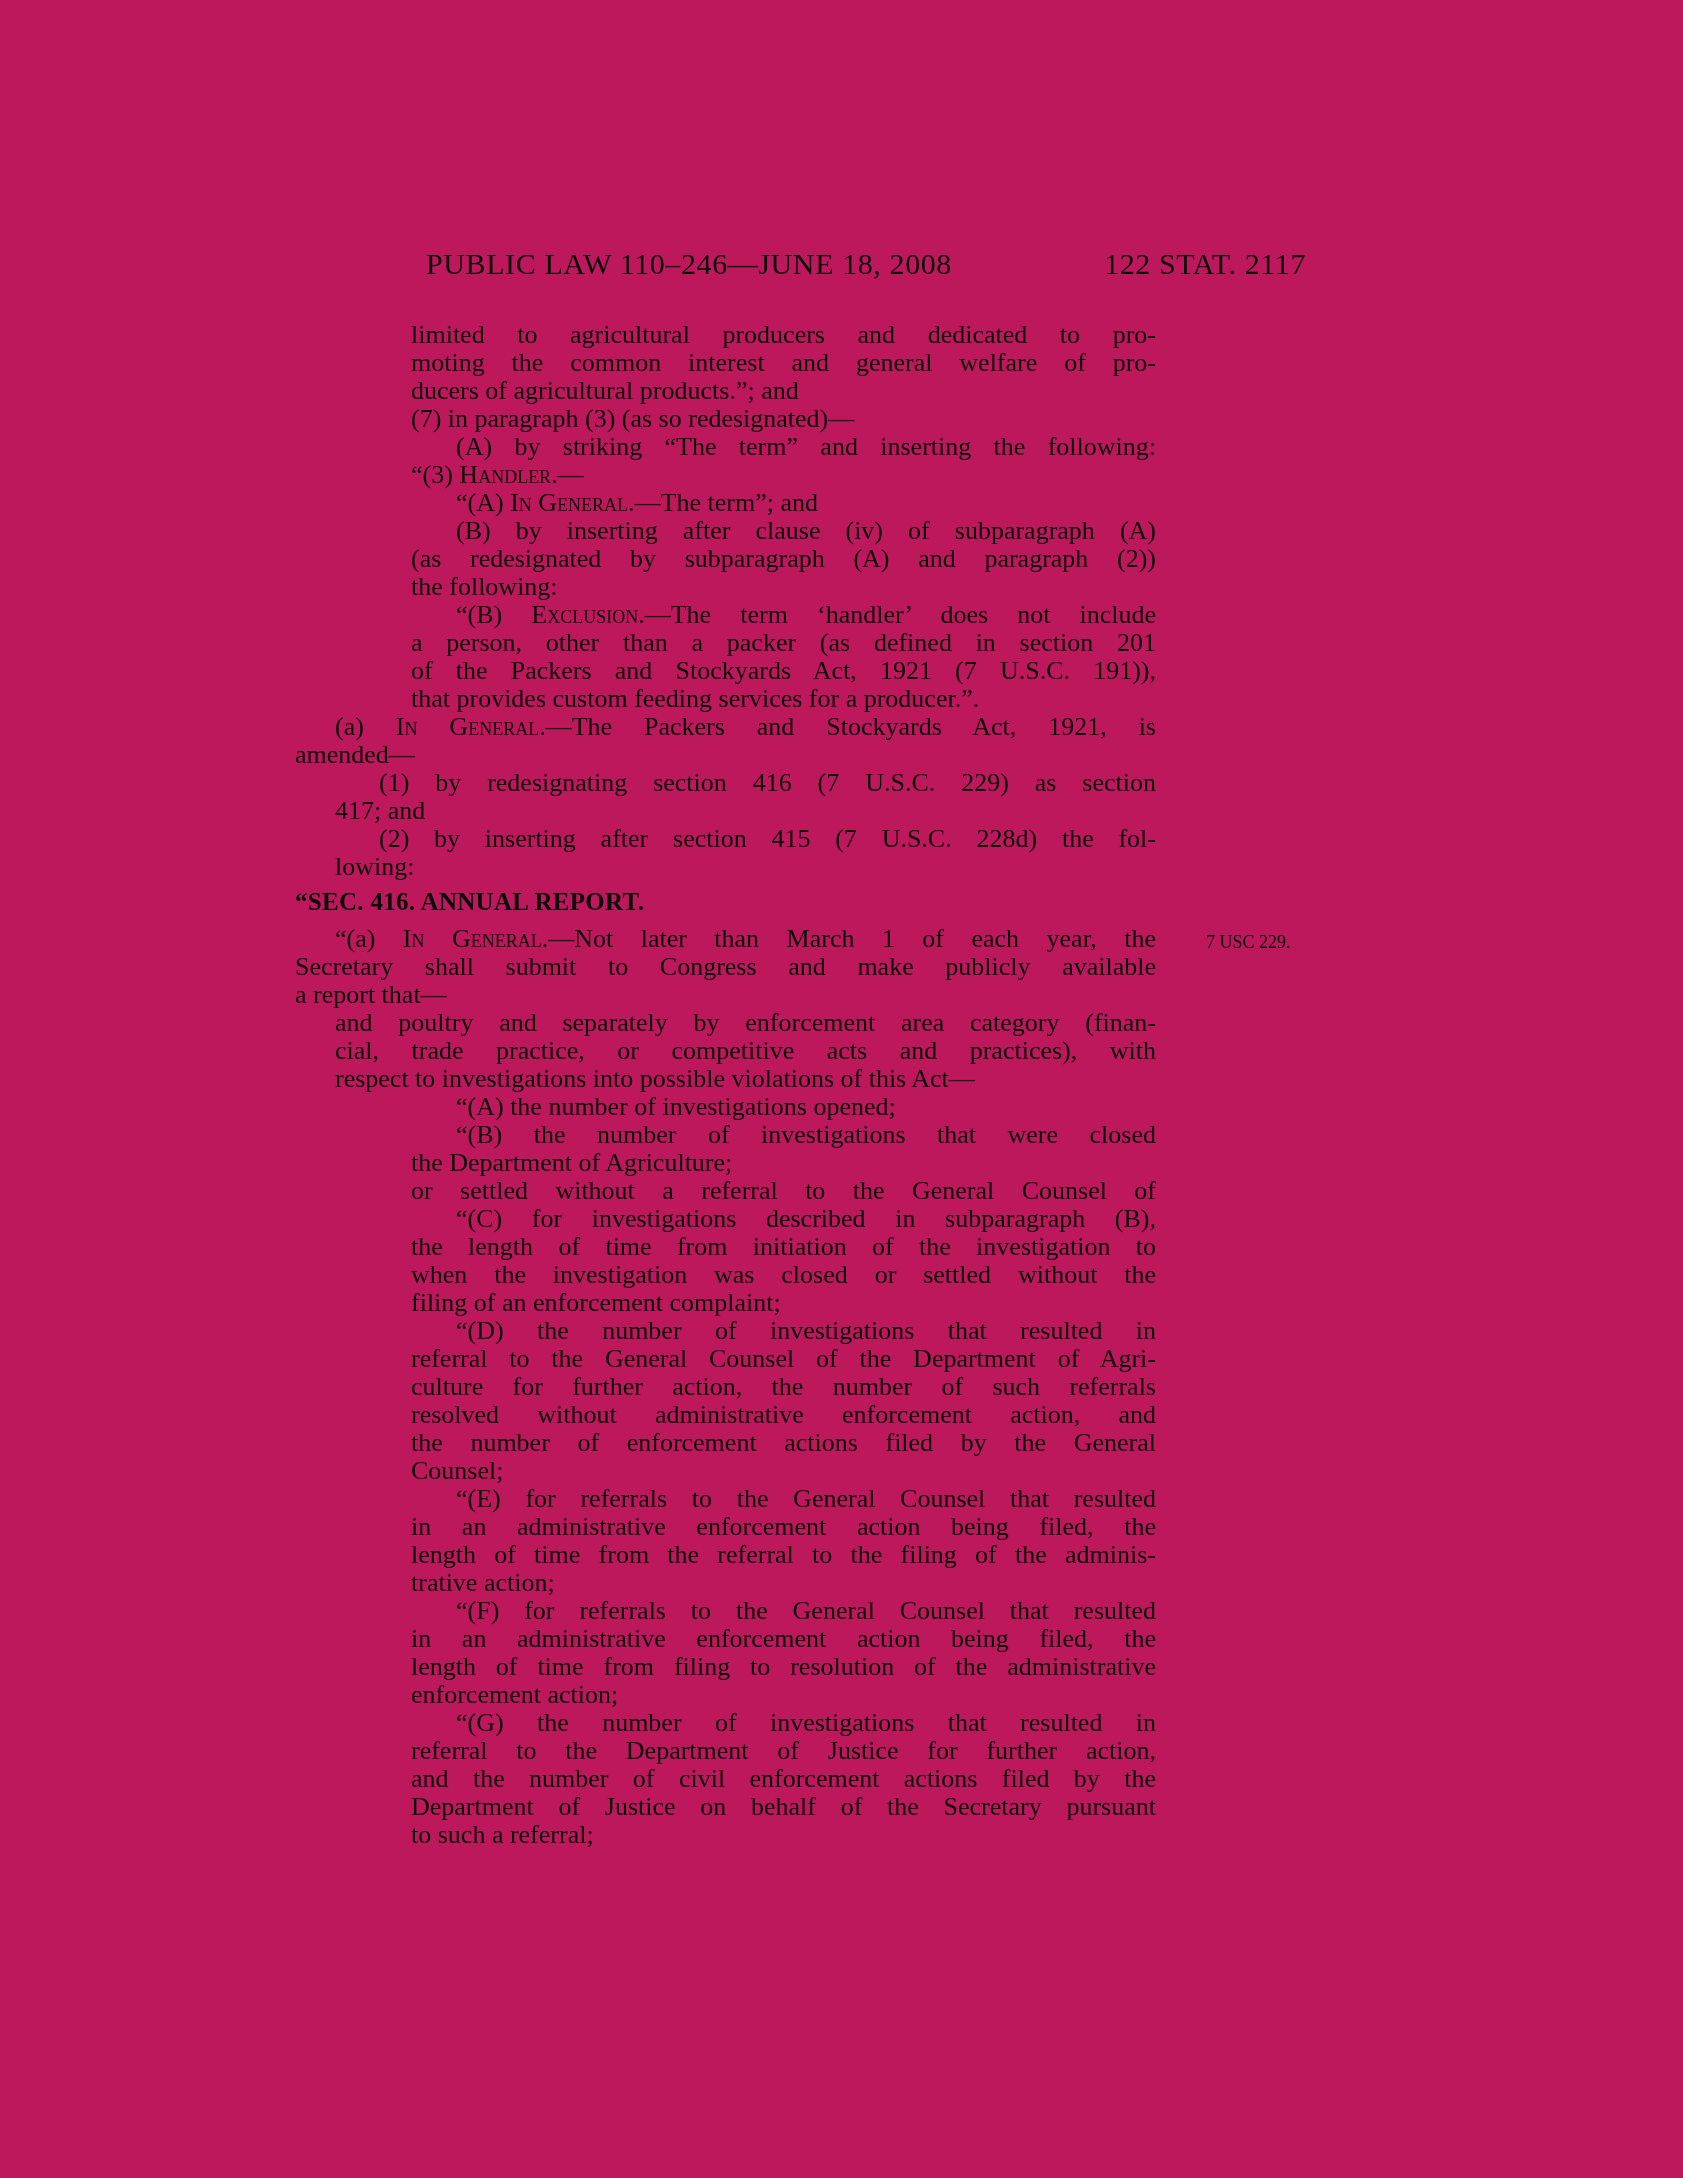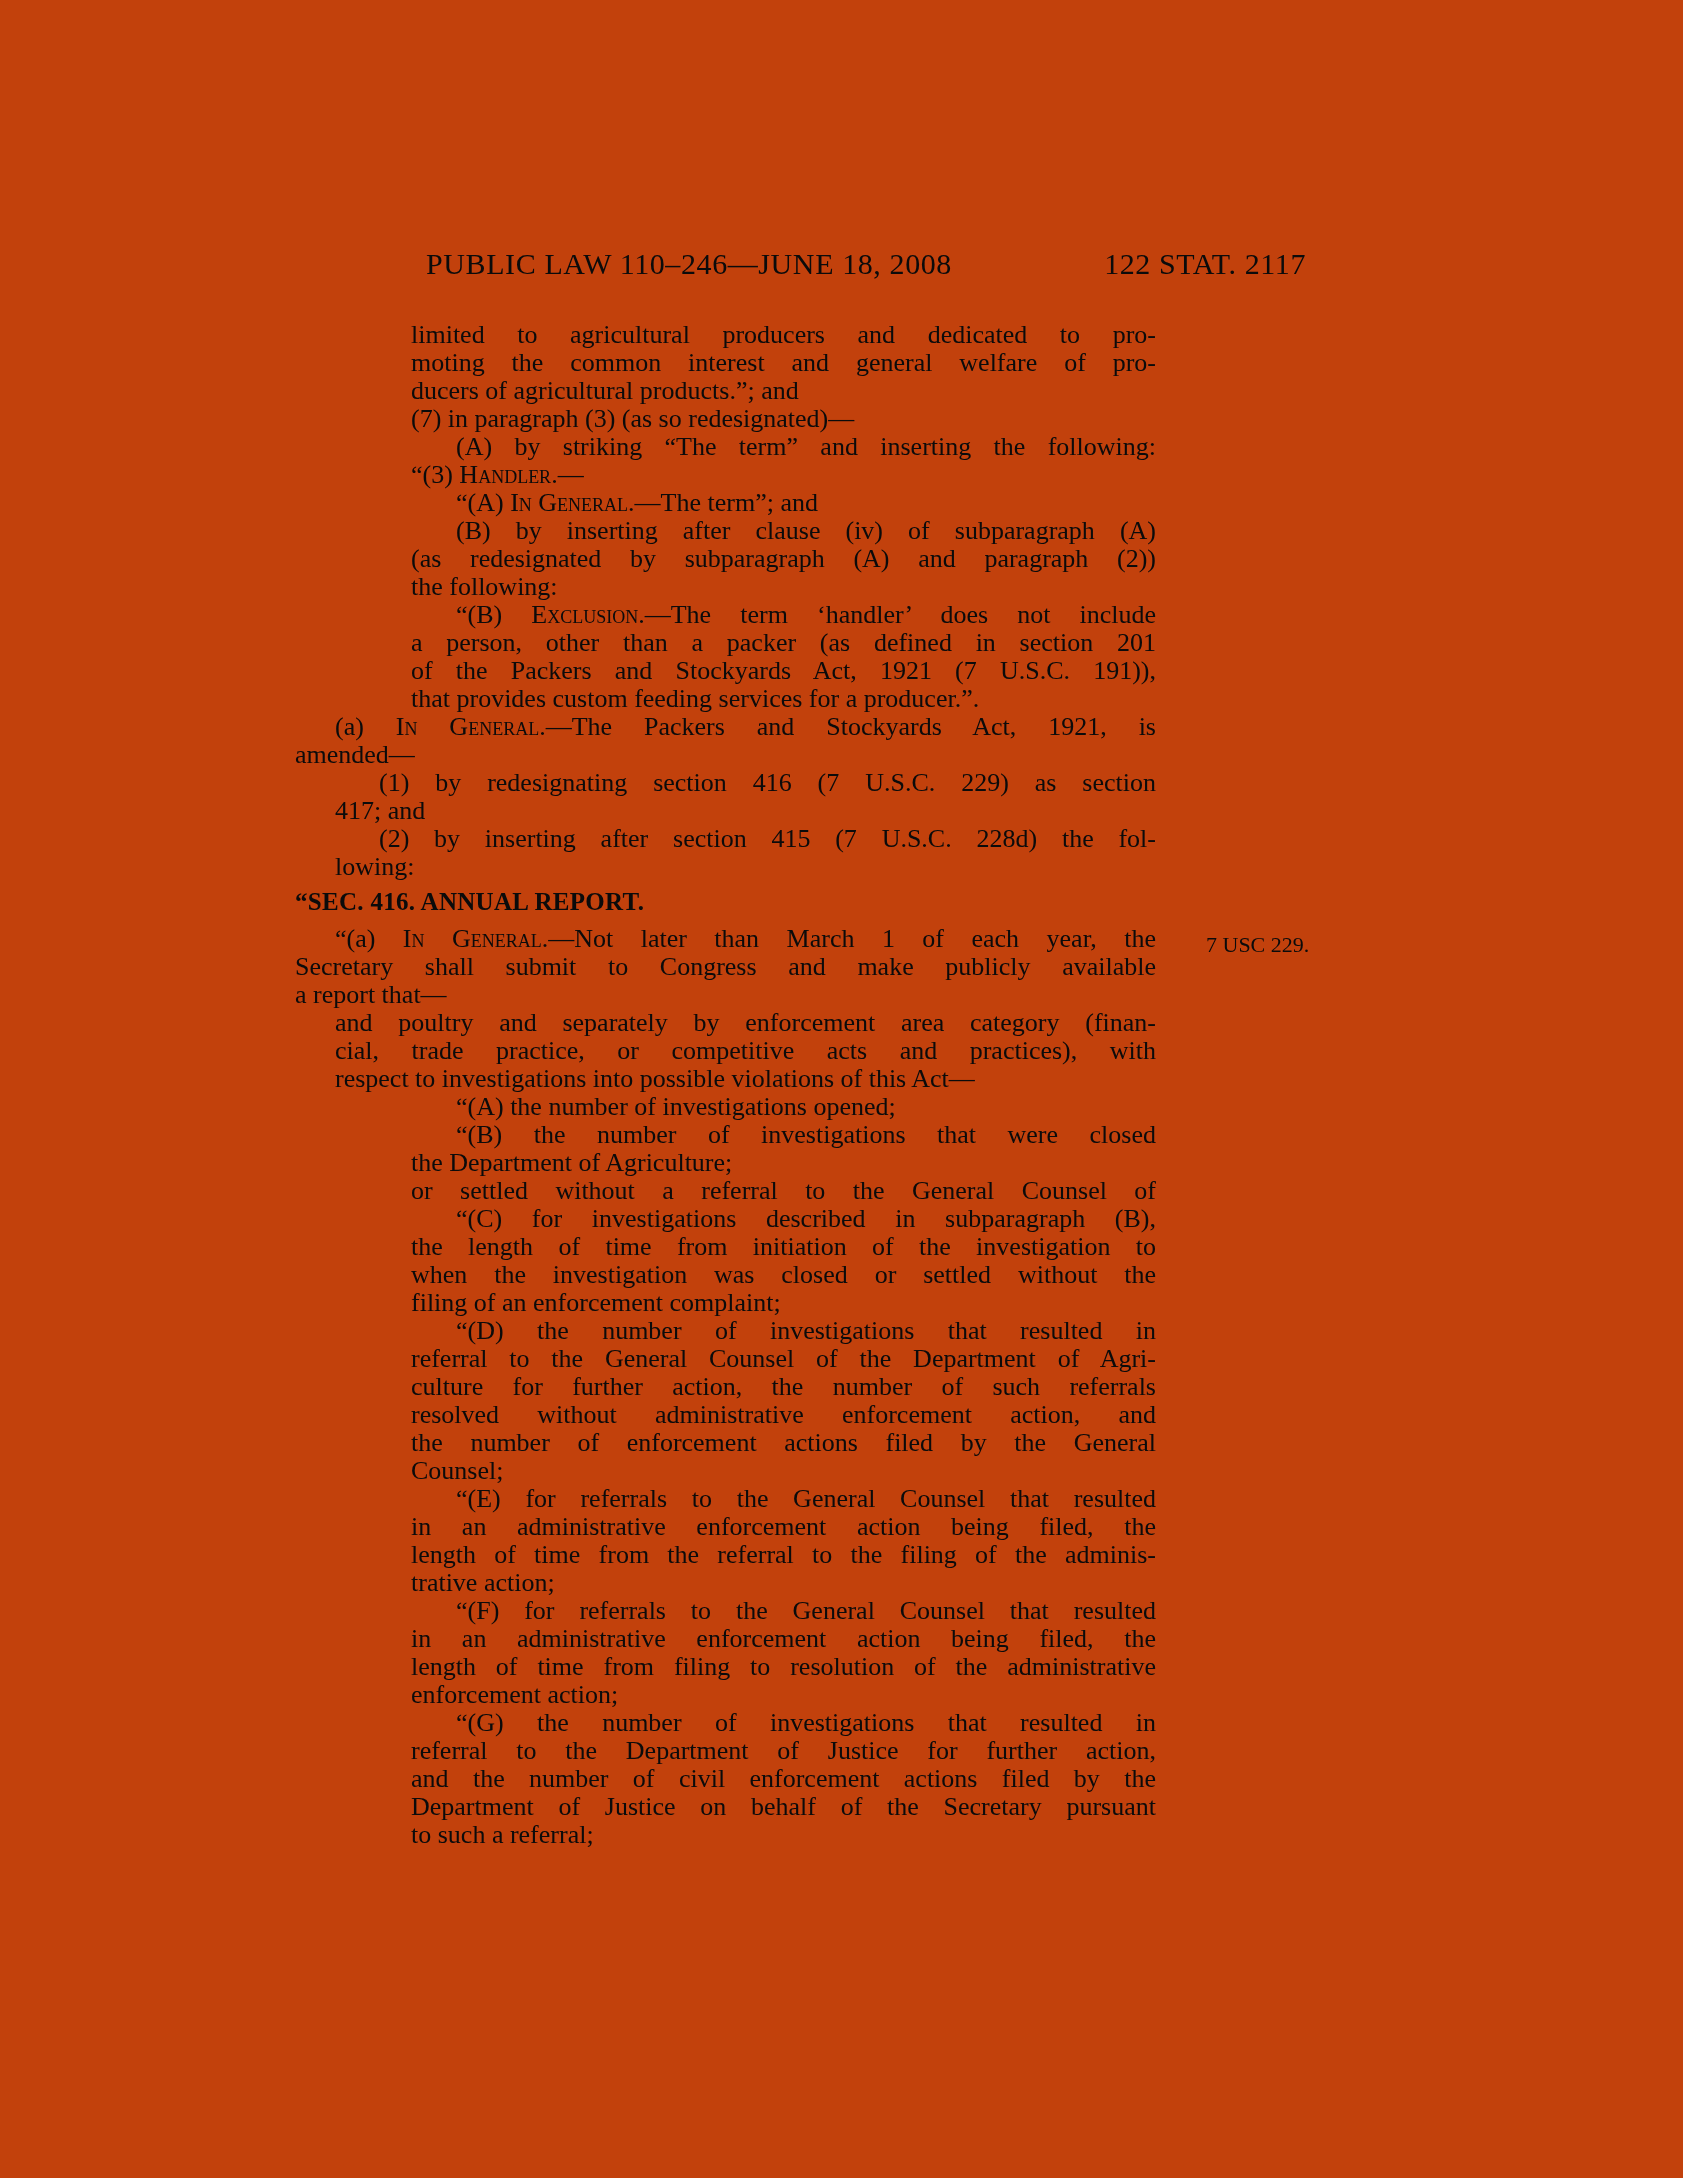--- a/index.html
+++ b/index.html
@@ -4,21 +4,21 @@
 <style>
   html, body {
     margin: 0;
     padding: 0;
     background: #ffffff;
   }
   #page {
     position: relative;
     width: 1683px;
     height: 2178px;
-    background: #c2410c;
+    background: #be185d;
     font-family: "Liberation Serif", "DejaVu Serif", serif;
     color: #0b0b0b;
     overflow: hidden;
   }
   
   #pl-title {
     position: absolute;
     left: 426px;
     top: 247px;
     font-size: 30px;
@@ -62,21 +62,21 @@
     font-size: 25px;
     letter-spacing: 0.3px;
     margin-top: 7px;
     margin-bottom: 9px;
   }
   .sc { font-variant: small-caps; }
   #sidenote {
     position: absolute;
     left: 1206px;
     top: 932px;
-    font-size: 22px;
+    font-size: 18px;
     white-space: nowrap;
   }
 </style>
 </head>
 <body>
 
 <div id="page">
   <div id="pl-title">PUBLIC LAW 110–246—JUNE 18, 2008</div>
   <div id="stat-no">122 STAT. 2117</div>
 

